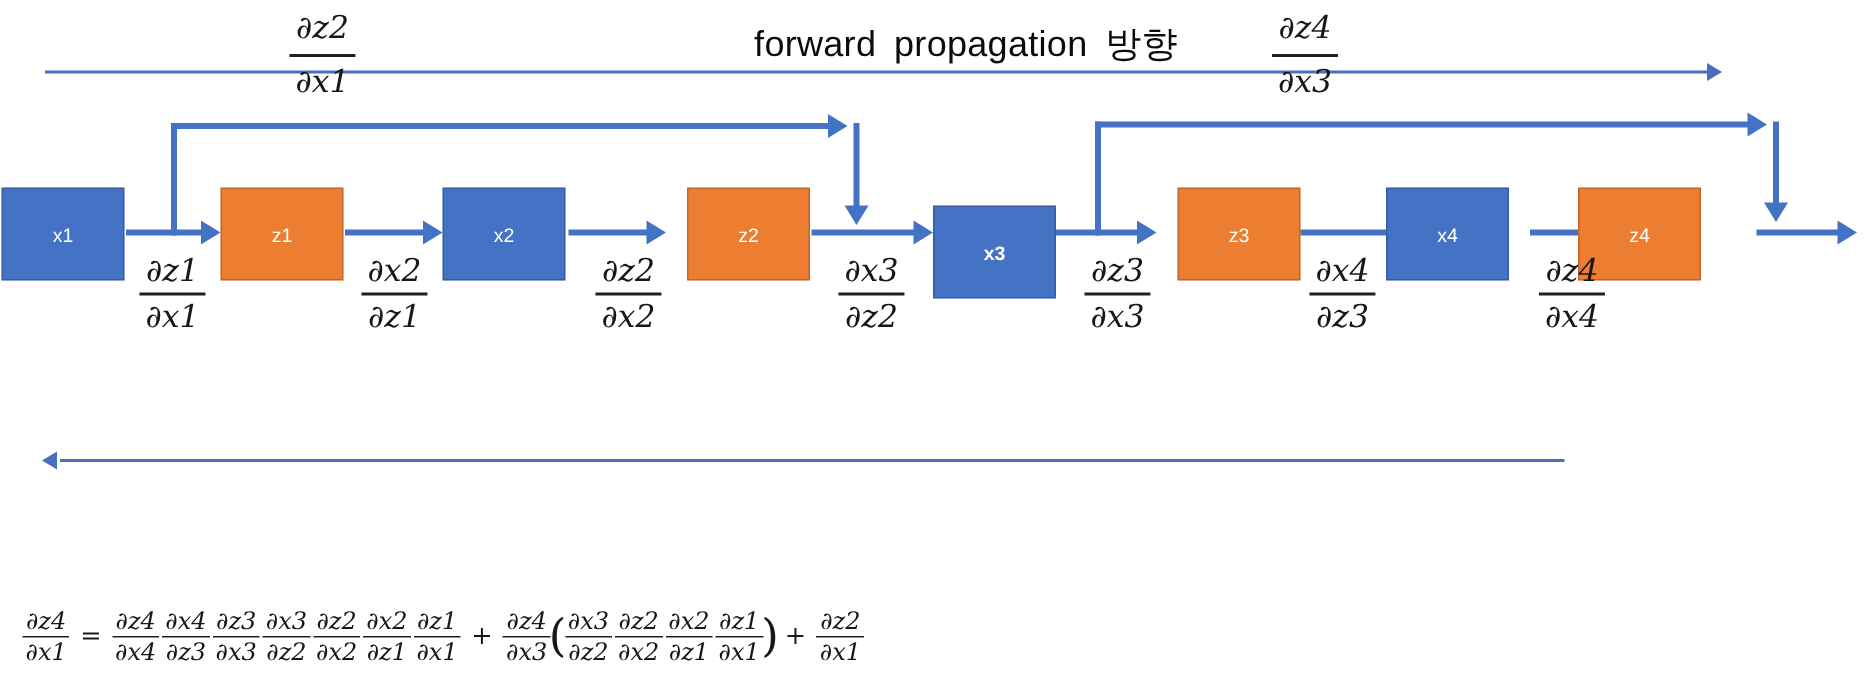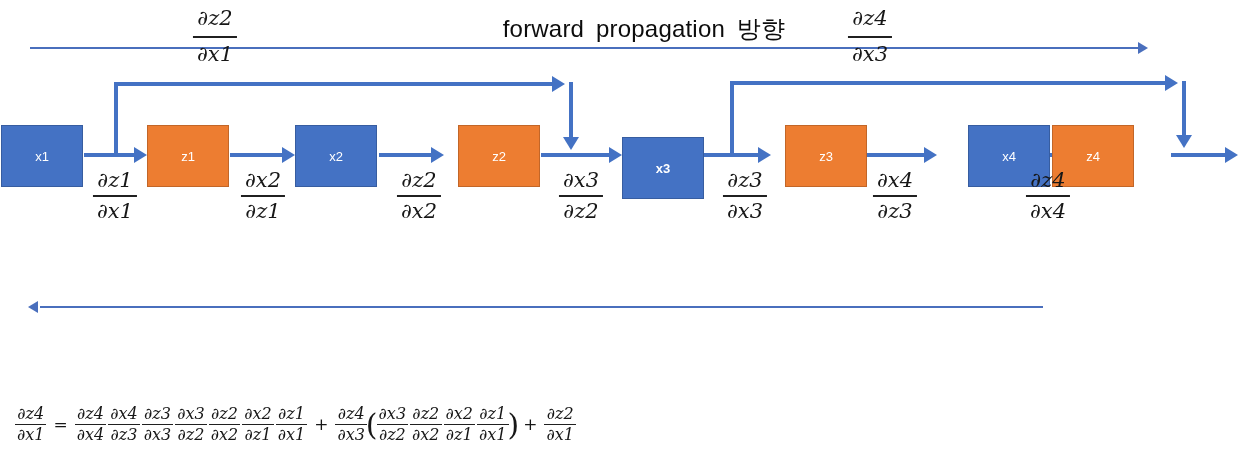--- a/index.html
+++ b/index.html
@@ -85,21 +85,21 @@
       <div class="bar-v" style="left: 1182px; top: 81px; height: 55px;"></div>
       <div class="head-d" style="left: 1176px; top: 135px;"></div>
     </div>
   <div id="layer-nodes">
       <div class="node blue" style="left: 1px; top: 125px;">x1</div>
       <div class="node orange" style="left: 147px; top: 125px;">z1</div>
       <div class="node blue" style="left: 295px; top: 125px;">x2</div>
       <div class="node orange" style="left: 458px; top: 125px;">z2</div>
       <div class="node blue" style="left: 622px; top: 137px; font-weight: bold;">x3</div>
       <div class="node orange" style="left: 785px; top: 125px;">z3</div>
-      <div class="node blue" style="left: 924px; top: 125px; margin-left: 44px;">x4</div>
+      <div class="node blue" style="left: 924px; top: 125px;">x4</div>
       <div class="node orange" style="left: 1052px; top: 125px;">z4</div>
     </div>
   <div id="layer-fracs">
       <div class="frac top" style="left: 215px; top: 8px;">
         <span class="num">∂z2</span>
         <span class="den">∂x1</span>
       </div>
       <div class="frac top" style="left: 870px; top: 8px;">
         <span class="num">∂z4</span>
         <span class="den">∂x3</span>

